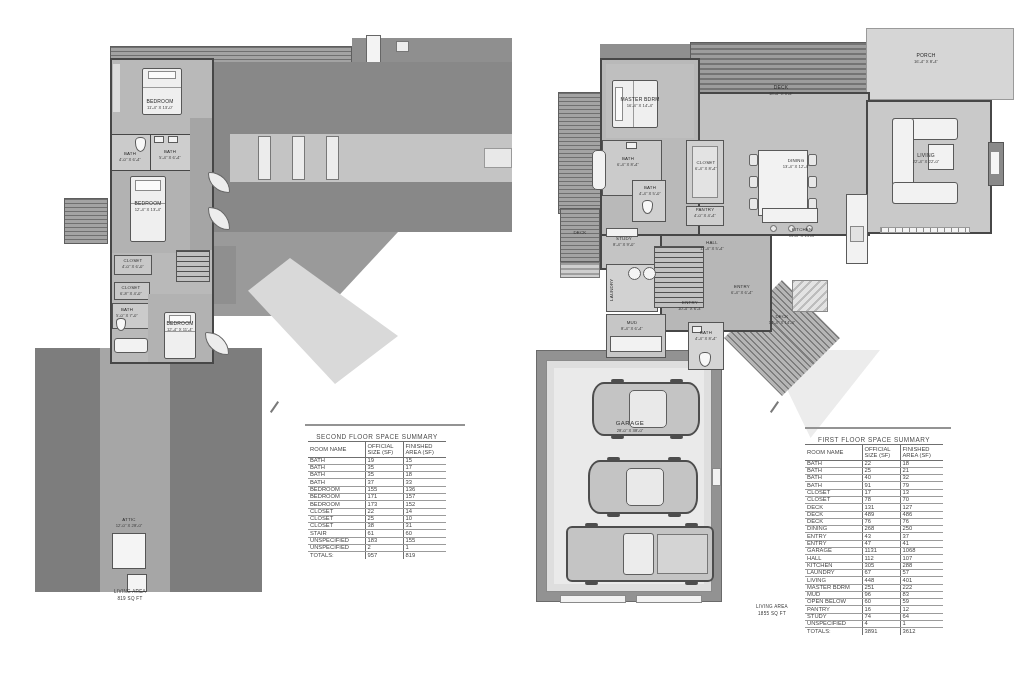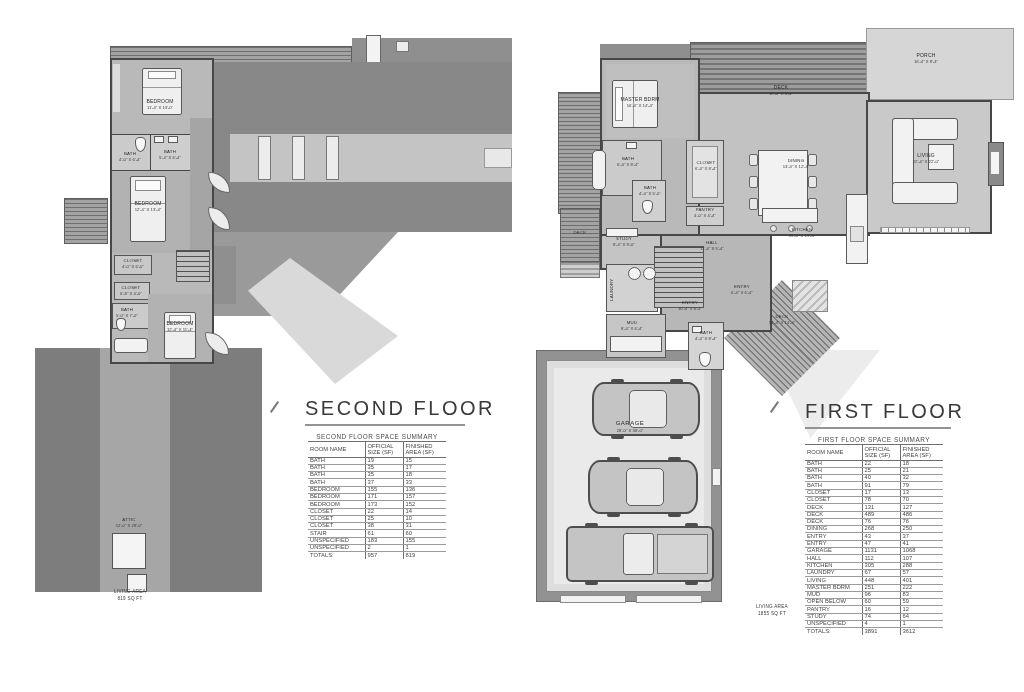--- a/index.html
+++ b/index.html
@@ -120,21 +120,20 @@
     <div class="lbl small" style="left:152px;top:149px;width:36px;"><span>BATH</span><span class="d">5'-4" X 6'-4"</span></div>
     <div class="lbl" style="left:120px;top:200px;width:56px;"><span>BEDROOM</span><span class="d">12'-4" X 13'-4"</span></div>
     <div class="lbl small" style="left:116px;top:258px;width:34px;"><span>CLOSET</span><span class="d">4'-0" X 6'-0"</span></div>
     <div class="lbl small" style="left:114px;top:285px;width:34px;"><span>CLOSET</span><span class="d">6'-8" X 4'-0"</span></div>
     <div class="lbl small" style="left:112px;top:307px;width:30px;"><span>BATH</span><span class="d">5'-0" X 7'-0"</span></div>
     <div class="lbl" style="left:152px;top:320px;width:56px;"><span>BEDROOM</span><span class="d">12'-4" X 11'-4"</span></div>
     <div class="lbl small" style="left:100px;top:517px;width:58px;"><span>ATTIC</span><span class="d">12'-0" X 28'-0"</span></div>
     <div class="note" style="left:98px;top:589px;width:64px;"><span>LIVING AREA</span><br><span>819 SQ FT</span></div>
     <div class="tick" style="left:268px;top:406px;"></div>
 
-    <div class="ptitle" style="left:305px;top:397px;">SECOND FLOOR</div>
     <div class="trule" style="left:305px;top:424px;width:160px;"></div>
     <div class="spec" style="left:308px;top:433px;">
       <div class="cap">SECOND FLOOR SPACE SUMMARY</div>
       <table>
         <colgroup>
             <col style="width:57px">
             <col style="width:38px">
             <col style="width:43px">
           </colgroup>
         <thead>
@@ -331,21 +330,20 @@
     <div class="lbl small" style="left:668px;top:300px;width:44px;"><span>ENTRY</span><span class="d">10'-4" X 6'-4"</span></div>
     <div class="lbl small" style="left:720px;top:284px;width:44px;"><span>ENTRY</span><span class="d">6'-4" X 6'-4"</span></div>
     <div class="lbl small" style="left:612px;top:320px;width:40px;"><span>MUD</span><span class="d">8'-4" X 6'-4"</span></div>
     <div class="lbl small" style="left:688px;top:330px;width:36px;"><span>BATH</span><span class="d">4'-4" X 8'-4"</span></div>
     <div class="lbl small" style="left:756px;top:314px;width:52px;"><span>DECK</span><span class="d">14'-4" X 14'-4"</span></div>
     <div class="lbl small" style="left:562px;top:230px;width:36px;"><span>DECK</span></div>
     <div class="lbl big" style="left:598px;top:420px;width:64px;"><span>GARAGE</span><span class="d">28'-0" X 38'-0"</span></div>
     <div class="note" style="left:740px;top:604px;width:64px;"><span>LIVING AREA</span><br><span>1855 SQ FT</span></div>
     <div class="tick" style="left:768px;top:406px;"></div>
 
-    <div class="ptitle" style="left:805px;top:400px;">FIRST FLOOR</div>
     <div class="trule" style="left:805px;top:427px;width:146px;"></div>
     <div class="spec" style="left:805px;top:436px;">
       <div class="cap">FIRST FLOOR SPACE SUMMARY</div>
       <table>
         <colgroup>
             <col style="width:57px">
             <col style="width:38px">
             <col style="width:43px">
           </colgroup>
         <thead>

